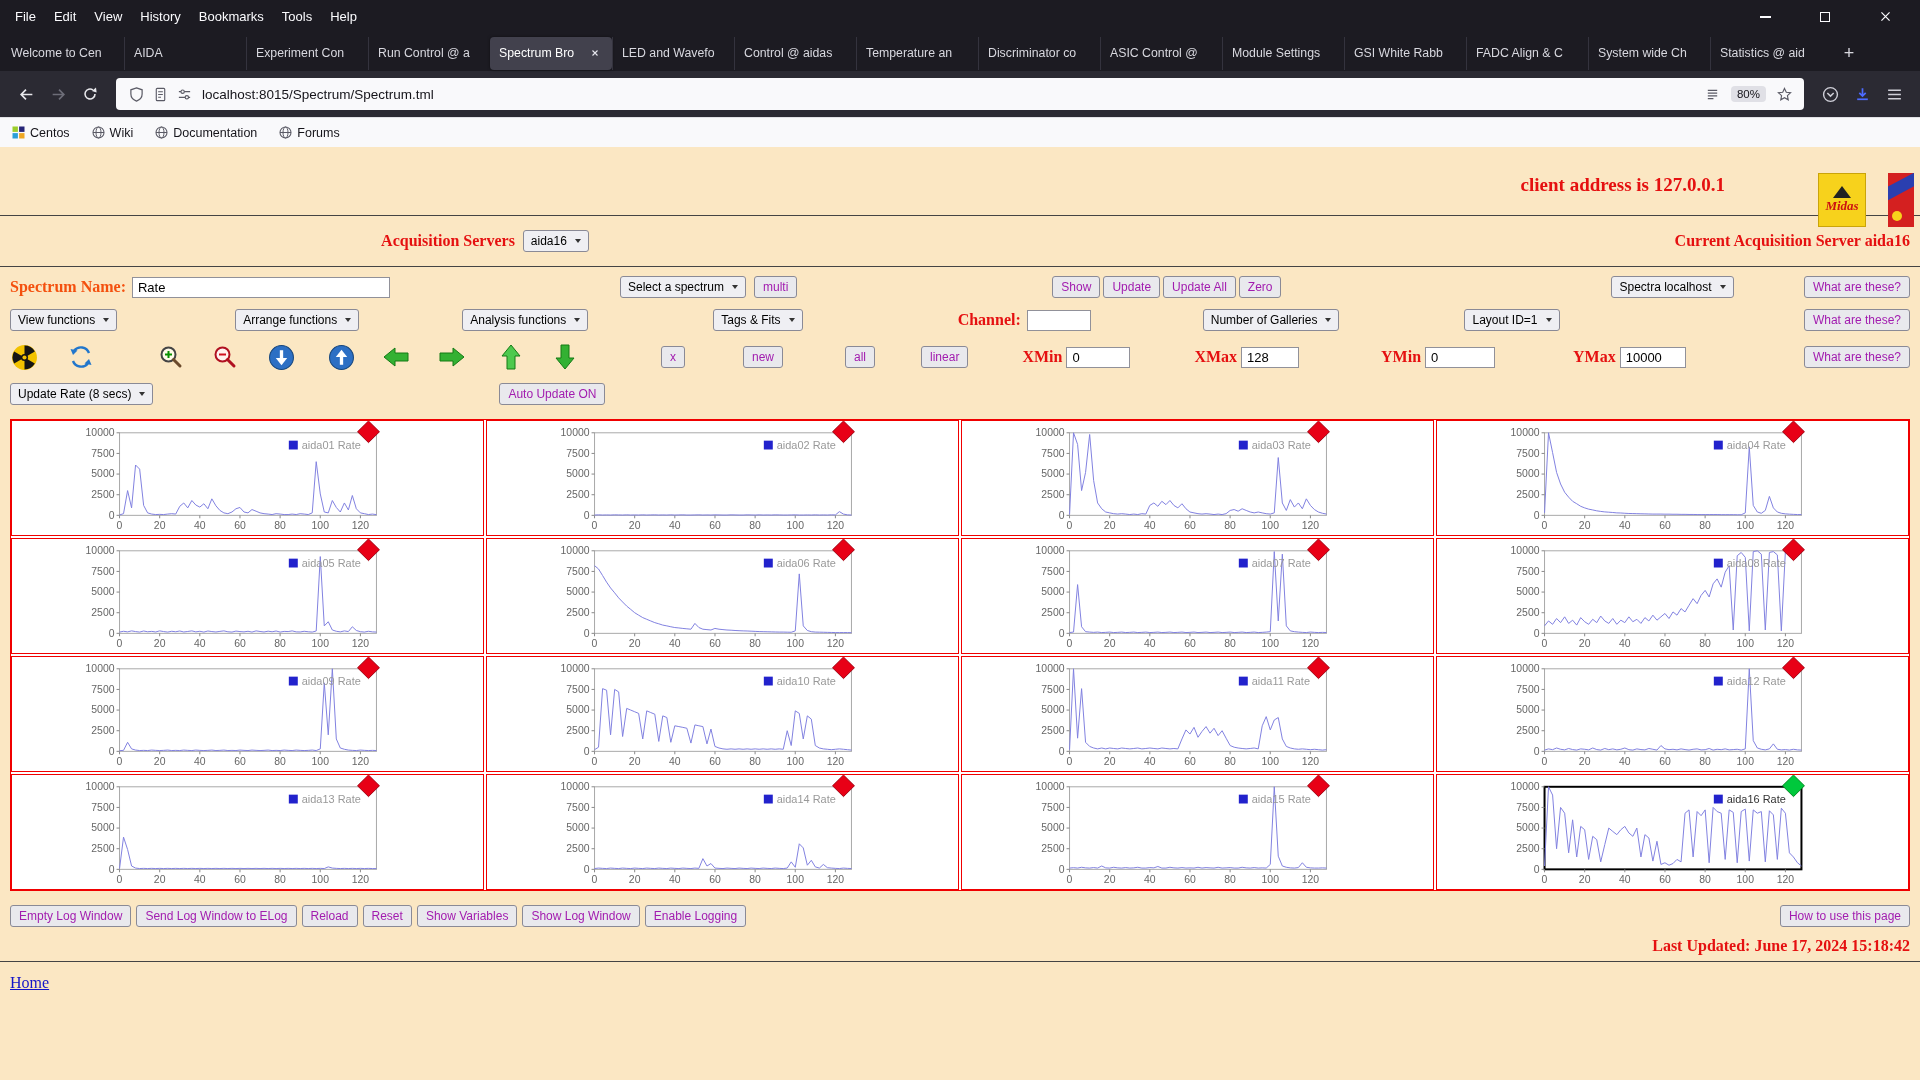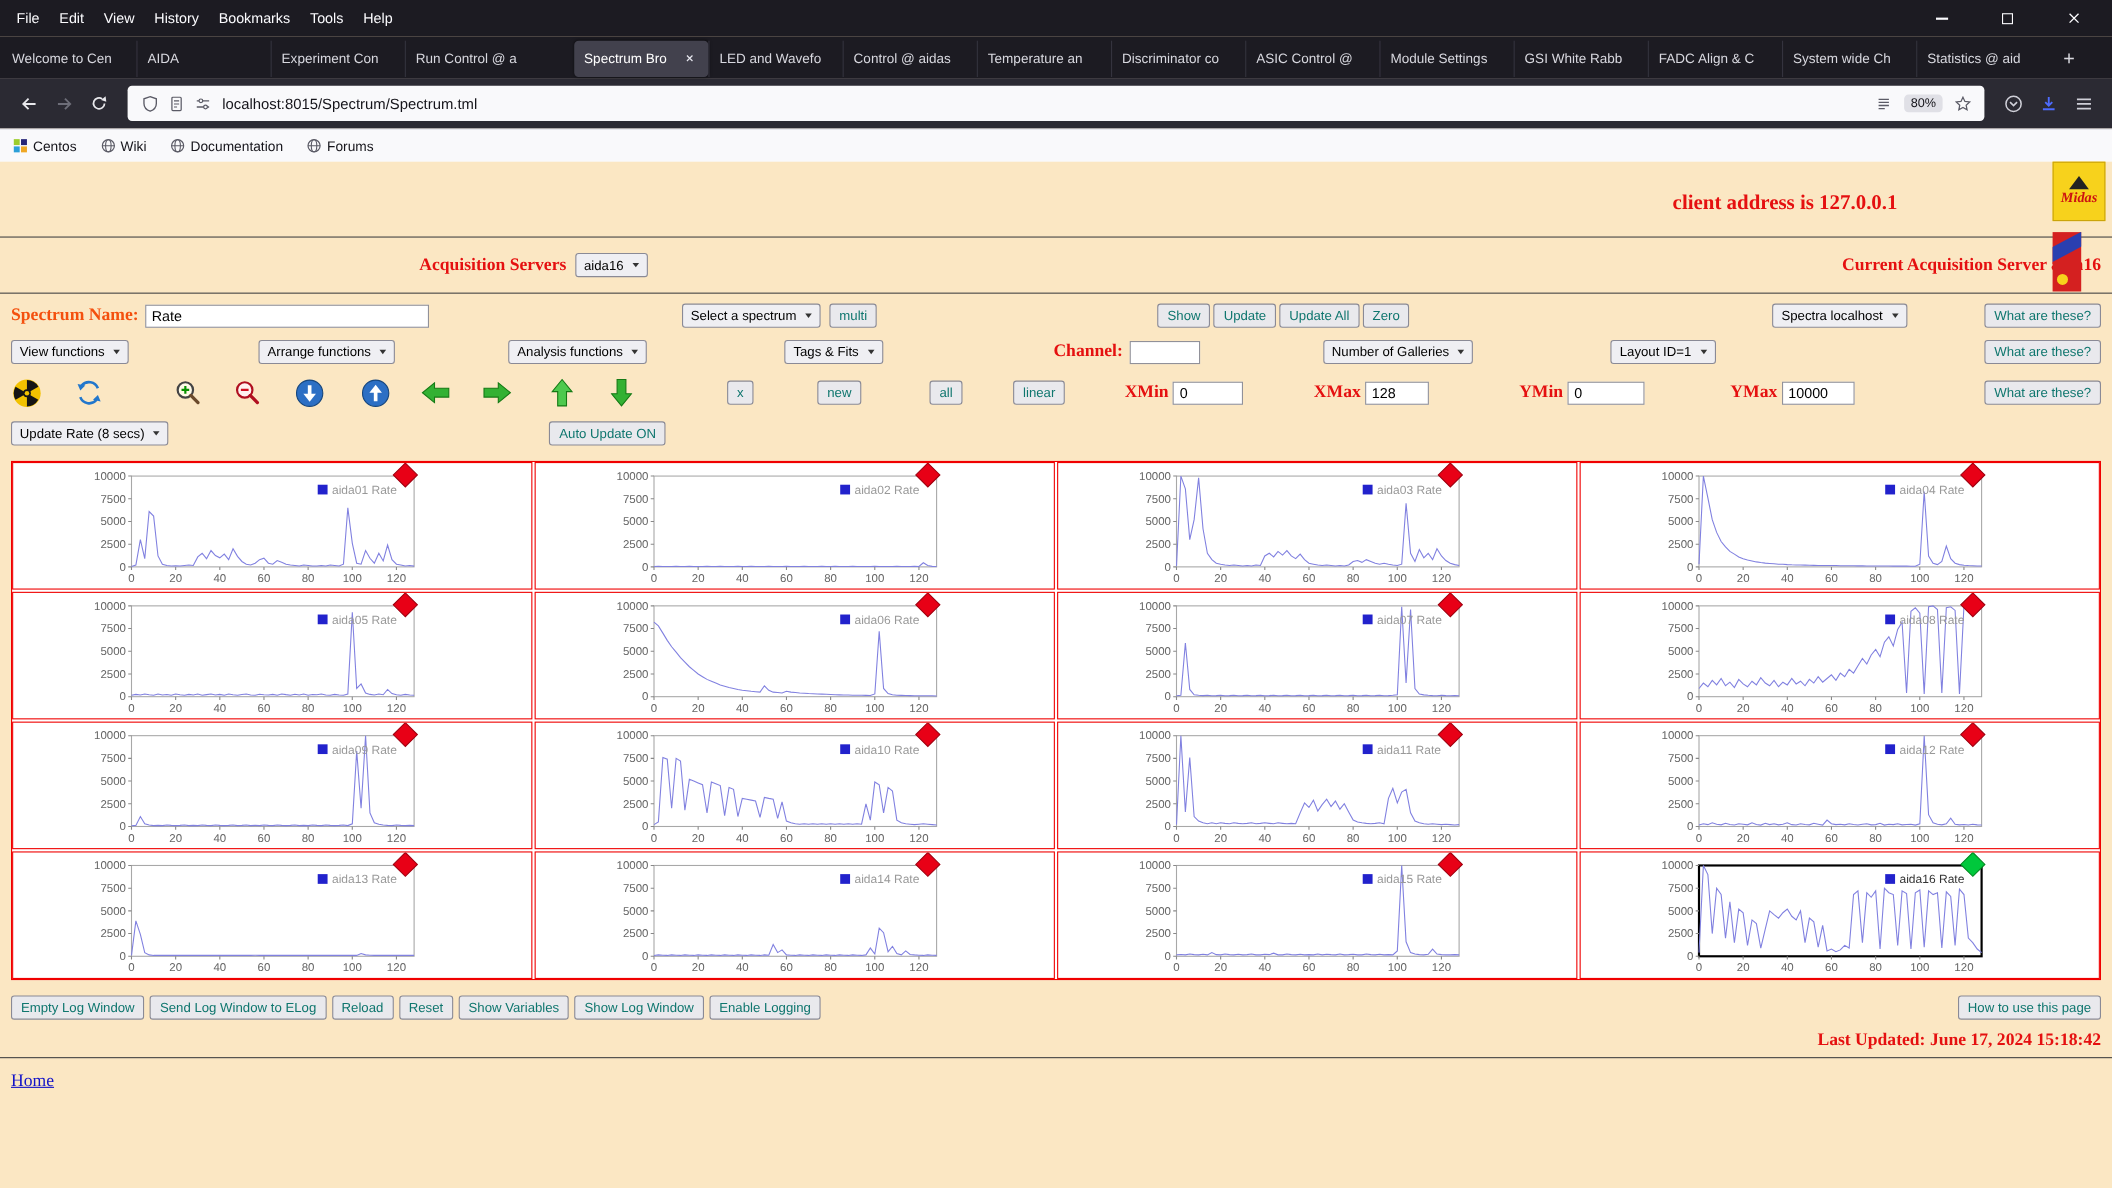--- a/index.html
+++ b/index.html
@@ -14,58 +14,58 @@
   .menu-item { padding:4px 9px; font-size:13px; cursor:default; }
   .window-controls { margin-left:auto; display:flex; align-items:center; gap:30px; padding-right:20px; }
   .wc { width:30px; height:24px; display:flex; align-items:center; justify-content:center; }
   .wc-min-bar { width:11px; height:2px; background:#fbfbfe; }
   .wc-max-box { width:10px; height:10px; border:1.4px solid #fbfbfe; }
 
   .tabbar { height:38px; background:#1c1b22; display:flex; align-items:center; padding:2px 2px 0 2px; }
   .tab { flex:0 0 122px; height:33px; display:flex; align-items:center; padding:0 9px; font-size:12.3px;
          color:#d8d8df; white-space:nowrap; overflow:hidden; border-left:1px solid #34333e; cursor:default; }
   .tab:first-child { border-left:none; }
-  .tab.active { background:#42414d; border-radius:4px; color:#ffffff; border-left:none; box-shadow:0 0 3px rgba(0,0,0,.5);margin-left:32px; }
+  .tab.active { background:#42414d; border-radius:4px; color:#ffffff; border-left:none; box-shadow:0 0 3px rgba(0,0,0,.5); }
   .tab-label { overflow:hidden; white-space:nowrap; flex:1; }
   .tab-close { flex:0 0 16px; height:16px; margin-left:4px; display:flex; align-items:center; justify-content:center; border-radius:3px; }
   .newtab { flex:0 0 34px; height:33px; display:flex; align-items:center; justify-content:center; color:#d8d8df; font-size:18px; cursor:default; }
 
   .navbar { height:46px; background:#2b2a33; display:flex; align-items:center; padding:0 10px; }
   .nav-icon { width:32px; height:30px; display:flex; align-items:center; justify-content:center; border-radius:4px; }
   .urlbar { flex:1; height:32px; background:#f9f9fb; border-radius:4px; display:flex; align-items:center; padding:0 8px; margin:0 10px; color:#15141a; }
   .url-ico { width:24px; height:22px; display:flex; align-items:center; justify-content:center; }
   .url-text { font-size:13.5px; margin-left:6px; flex:1; color:#15141a; }
   .zoom-chip { font-size:11.5px; background:#e0e0e6; border-radius:4px; padding:2px 6px; margin:0 6px; color:#15141a; }
 
   .bookmarksbar { height:30px; background:#f9f9fb; border-top:1px solid #e1e1e6; display:flex; align-items:center; padding:12px 12px; gap:22px; }
   .bm { display:flex; align-items:center; gap:5px; font-size:12.5px; color:#15141a; cursor:default; }
 
   
   .page { height:933px; padding:0 10px; font-family:"Liberation Serif", serif; position:relative; }
   .page hr { border:none; border-top:1px solid #444; margin:6px -10px; }
   .page-header { display:flex; align-items:center; padding-top:14px; height:62px; }
   .page-title { color:#e51010; font-weight:bold; font-size:21px; }
   .client-address { margin-left:auto; margin-right:185px; color:#e51010; font-weight:bold; font-size:19px; }
-  .logos { position:absolute; right:6px; top:0; display:flex; gap:10px;flex-direction:column; }
+  .logos { position:absolute; right:6px; top:26px; display:flex; gap:22px; }
   .logo-midas { width:48px; height:54px; background:#f7d21c; border:1px solid #caa40a; display:flex; align-items:center; justify-content:center; flex-direction:column; }
   .logo-midas span { color:#cc1111; font-weight:bold; font-style:italic; font-size:13px; font-family:"Liberation Serif",serif; }
   .logo-midas .tri { width:0; height:0; border-left:9px solid transparent; border-right:9px solid transparent; border-bottom:12px solid #222; }
   .logo-fair { width:26px; height:54px; background:#d42020; position:relative; overflow:hidden; }
   .logo-fair::before { content:""; position:absolute; left:-8px; top:8px; width:40px; height:12px; background:#2a3fb0; transform:rotate(-28deg); }
   .logo-fair::after { content:""; position:absolute; left:4px; bottom:6px; width:10px; height:10px; background:#f7d21c; border-radius:50%; }
 
   .acq-row { display:flex; align-items:center; height:38px; }
   .acq-left { width:50%; display:flex; align-items:center; justify-content:center; gap:8px; }
   .acq-right { width:50%; display:flex; align-items:center; justify-content:flex-end; }
   .red-bold { color:#e51010; font-weight:bold; font-size:16px; }
 
   .crow { display:flex; align-items:center; margin-top:7px; min-height:26px; }
   .rlabel { font-weight:bold; font-size:16px; color:#e51010; }
   .olabel { font-weight:bold; font-size:16px; color:#f4500e; }
-  .btn { font-family:"Liberation Sans",sans-serif; font-size:12px; background:#e9e9ed; border:1px solid #8a8a96; border-radius:3px; padding:3px 8px; color:#0f766e; cursor:default; white-space:nowrap; }
+  .btn { font-family:"Liberation Sans",sans-serif; font-size:12px; background:#e9e9ed; border:1px solid #8a8a96; border-radius:3px; padding:3px 8px; color:#a21caf; cursor:default; white-space:nowrap; }
   .sel { display:inline-flex; align-items:center; font-family:"Liberation Sans",sans-serif; font-size:12px; background:#efeff3; border:1px solid #8a8a96; border-radius:3px; padding:3px 7px; cursor:default; white-space:nowrap; }
   .sel::after { content:""; margin-left:8px; border-left:3.5px solid transparent; border-right:3.5px solid transparent; border-top:4.5px solid #333; }
   .txt { font-family:"Liberation Sans",sans-serif; font-size:13px; border:1px solid #919199; background:#fff; height:21px; padding:1px 5px; }
   .icon-btn { display:inline-flex; align-items:center; justify-content:center; width:28px; height:28px; cursor:pointer; }
 
   
   .spectrum-grid { margin-top:12px; display:grid; grid-template-columns:repeat(4, 1fr); gap:2px; background:#ffffff; border:1px solid #f00000; }
   .cell { height:116px; background:#ffffff; border:1px solid #f00000; position:relative; }
   .cell svg { width:100%; height:100%; display:block; }
   .cell svg text { font-family:"Liberation Sans",sans-serif; }

